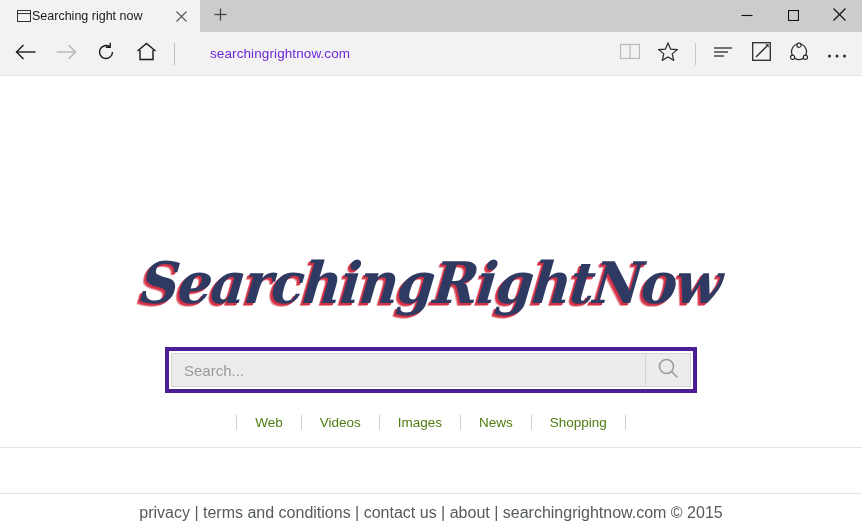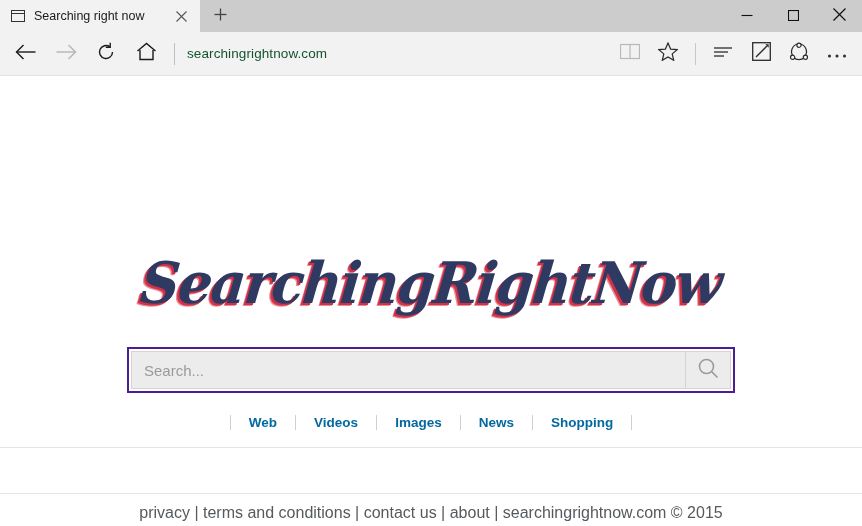--- a/index.html
+++ b/index.html
@@ -24,22 +24,21 @@
     align-items: stretch;
     flex: 0 0 32px;
     position: relative;
   }
 
   .tab {
     width: 200px;
     background: #f2f2f2;
     display: flex;
     align-items: center;
-    padding: 0 8px 0 10px;
-    gap: 8px;
+    padding: 0 8px 0 16px;
     position: relative;
   }
   .tab-favicon {
     width: 16px; height: 16px;
     flex: 0 0 16px;
     display: flex; align-items: center; justify-content: center;
   }
   .tab-title {
     flex: 1 1 auto;
     font-size: 12.5px;
@@ -88,22 +87,23 @@
     margin: 0 12px 0 8px;
   }
   .addressbar {
     flex: 1 1 auto;
     height: 40px;
     display: flex;
     align-items: center;
   }
   .url-text {
     font-size: 13.5px;
-    color: #14532d;
+    color: #6d28d9;
     letter-spacing: 0.1px;
+    margin-left: 23px;
   }
   .toolbar-right {
     display: flex;
     align-items: center;
   }
   .tbtn {
     width: 38px; height: 40px;
     display: flex; align-items: center; justify-content: center;
     color: #2b2b2b;
   }
@@ -148,24 +148,24 @@
     text-shadow:
       -2px 2px 0 #d33146,
       -3px 3px 0 rgba(211,49,70,0.55);
     transform: skewX(-6deg) scaleY(1.06);
     white-space: nowrap;
     user-select: none;
   }
 
   .searchrow {
     margin-top: 25px;
-    width: 608px;
+    width: 532px;
     height: 46px;
     display: flex;
-    border: 2px solid #4c1d95;
+    border: 4px solid #4c1d95;
     background: #ffffff;
     padding: 2px;
   }
   .search-field {
     flex: 1 1 auto;
     background: #ececec;
     border: 1px solid #d4d4d4;
     border-right: none;
     display: flex;
     align-items: center;
@@ -191,24 +191,23 @@
 
   .navlinks {
     margin-top: 22px;
     display: flex;
     align-items: center;
     font-size: 13.5px;
     color: #1c1c1c;
   }
   .navlink {
     padding: 0 18px;
-    color: #0369a1;
+    color: #4d7c0f;
     text-decoration: none;
     white-space: nowrap;
-    font-weight: bold;
   }
   .navpipe {
     width: 1px;
     height: 15px;
     background: #cfcfcf;
   }
 
   .rule {
     width: 100%;
     height: 1px;

